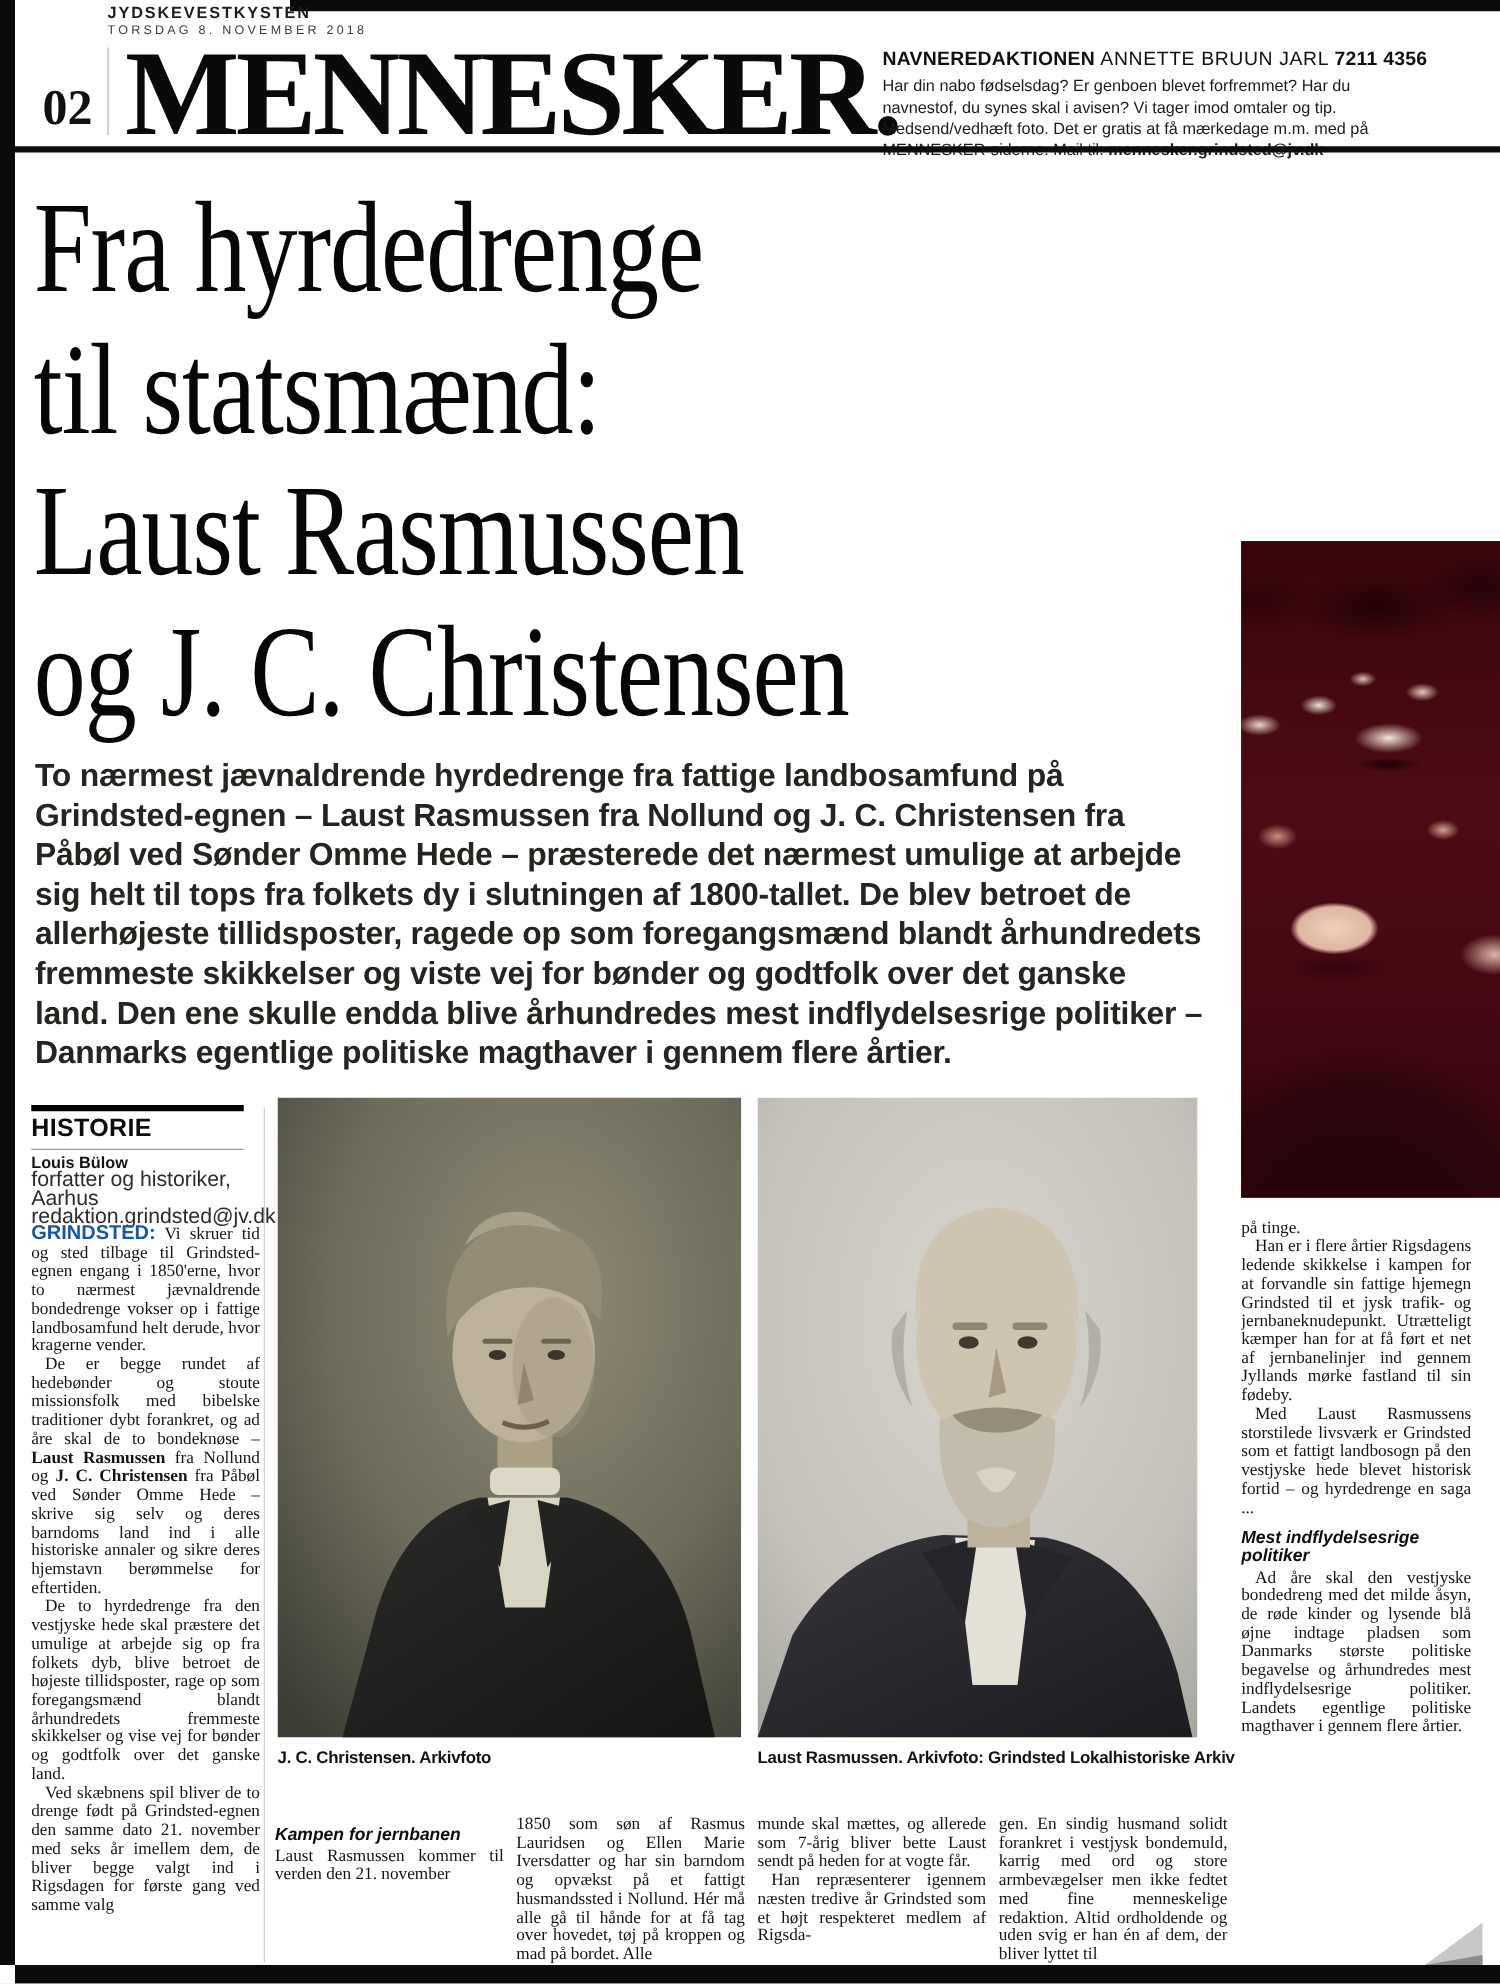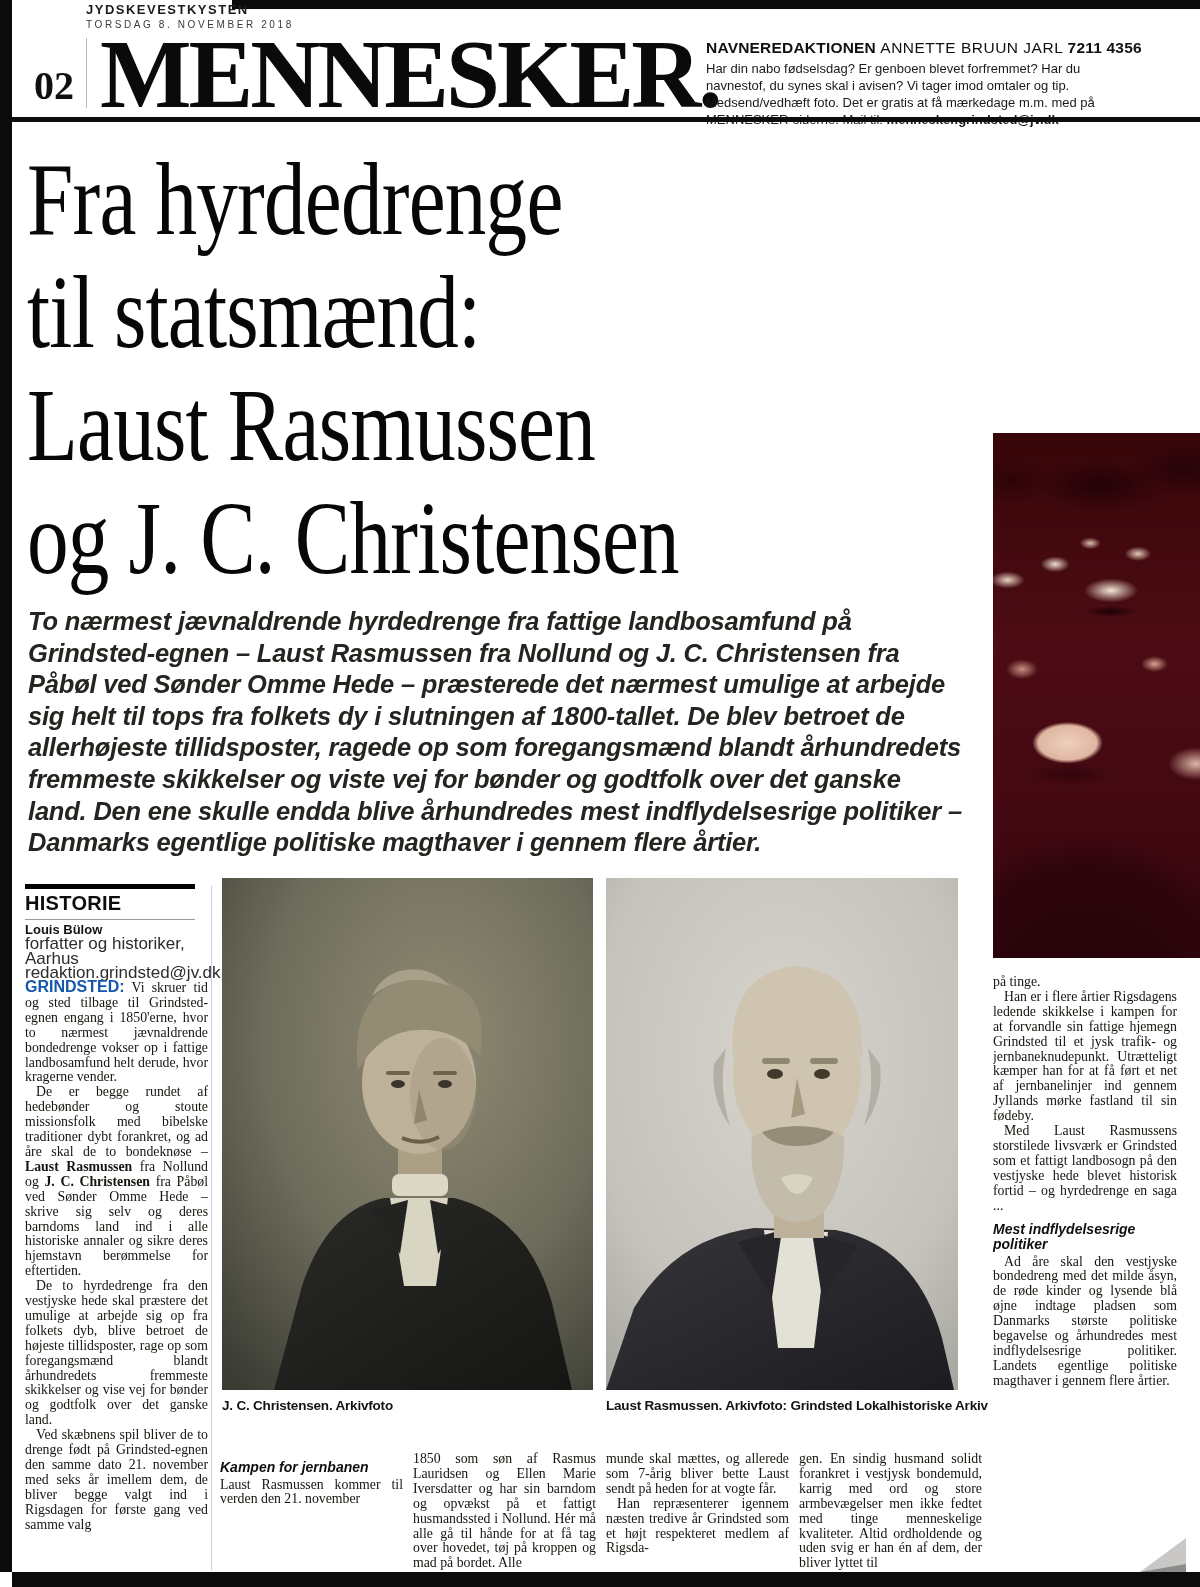--- a/index.html
+++ b/index.html
@@ -20,21 +20,21 @@
   .dept-editor{font-weight:normal;letter-spacing:0.5px;}
   .dept-body{font-size:13px;line-height:17px;color:#1a1a1a;width:412px;}
   .hrule{background:#0d0d0d;}
 
   
   .headline-line{font-family:"Liberation Serif",serif;font-size:104px;line-height:113px;
                  color:#070707;white-space:nowrap;transform:scaleX(0.80);transform-origin:0 0;
                  letter-spacing:-1px;}
 
   .standfirst{font-size:25.5px;line-height:31.6px;font-weight:bold;color:#242420;
-              letter-spacing:-0.2px;font-style:italic;}
+              letter-spacing:-0.2px;}
 
   
   .kicker-bar{height:5px;background:#000;}
   .kicker{font-size:20px;font-weight:bold;letter-spacing:0.3px;color:#0d0d0d;margin-top:3px;}
   .kicker-thin{height:1px;background:#9a9a9a;margin-top:4px;}
   .author{font-size:13px;font-weight:bold;margin-top:2px;}
   .author-meta{font-size:17px;line-height:14.5px;color:#2c2c2c;}
 
   
   .newscol{position:absolute;width:183px;overflow:hidden;
@@ -206,21 +206,21 @@
   <div class="newscol" style="left:413px;top:1452px;height:120px;">
     <p>1850 som søn af Rasmus Lauridsen og Ellen Marie Iversdatter og har sin barndom og opvækst på et fattigt husmandssted i Nollund. Hér må alle gå til hånde for at få tag over hovedet, tøj på kroppen og mad på bordet. Alle</p>
   </div>
 
   <div class="newscol" style="left:606px;top:1452px;height:120px;">
     <p>munde skal mættes, og allerede som 7-årig bliver bette Laust sendt på heden for at vogte får.</p>
     <p class="ind">Han repræsenterer igennem næsten tredive år Grindsted som et højt respekteret medlem af Rigsda-</p>
   </div>
 
   <div class="newscol" style="left:799px;top:1452px;height:120px;">
-    <p>gen. En sindig husmand solidt forankret i vestjysk bondemuld, karrig med ord og store armbevægelser men ikke fedtet med tinge menneskelige kvaliteter. Altid ordholdende og uden svig er han én af dem, der bliver lyttet til</p>
+    <p>gen. En sindig husmand solidt forankret i vestjysk bondemuld, karrig med ord og store armbevægelser men ikke fedtet med fine menneskelige redaktion. Altid ordholdende og uden svig er han én af dem, der bliver lyttet til</p>
   </div>
 
   <div class="newscol" style="left:993px;top:975px;width:184px;height:595px;">
     <p>på tinge.</p>
     <p class="ind">Han er i flere årtier Rigsdagens ledende skikkelse i kampen for at forvandle sin fattige hjemegn Grindsted til et jysk trafik- og jernbaneknudepunkt. Utrætteligt kæmper han for at få ført et net af jernbanelinjer ind gennem Jyllands mørke fastland til sin fødeby.</p>
     <p class="ind">Med Laust Rasmussens storstilede livsværk er Grindsted som et fattigt landbosogn på den vestjyske hede blevet historisk fortid – og hyrdedrenge en saga ...</p>
     <div class="subhead">Mest indflydelsesrige politiker</div>
     <p class="ind">Ad åre skal den vestjyske bondedreng med det milde åsyn, de røde kinder og lysende blå øjne indtage pladsen som Danmarks største politiske begavelse og århundredes mest indflydelsesrige politiker. Landets egentlige politiske magthaver i gennem flere årtier.</p>
   </div>
 

